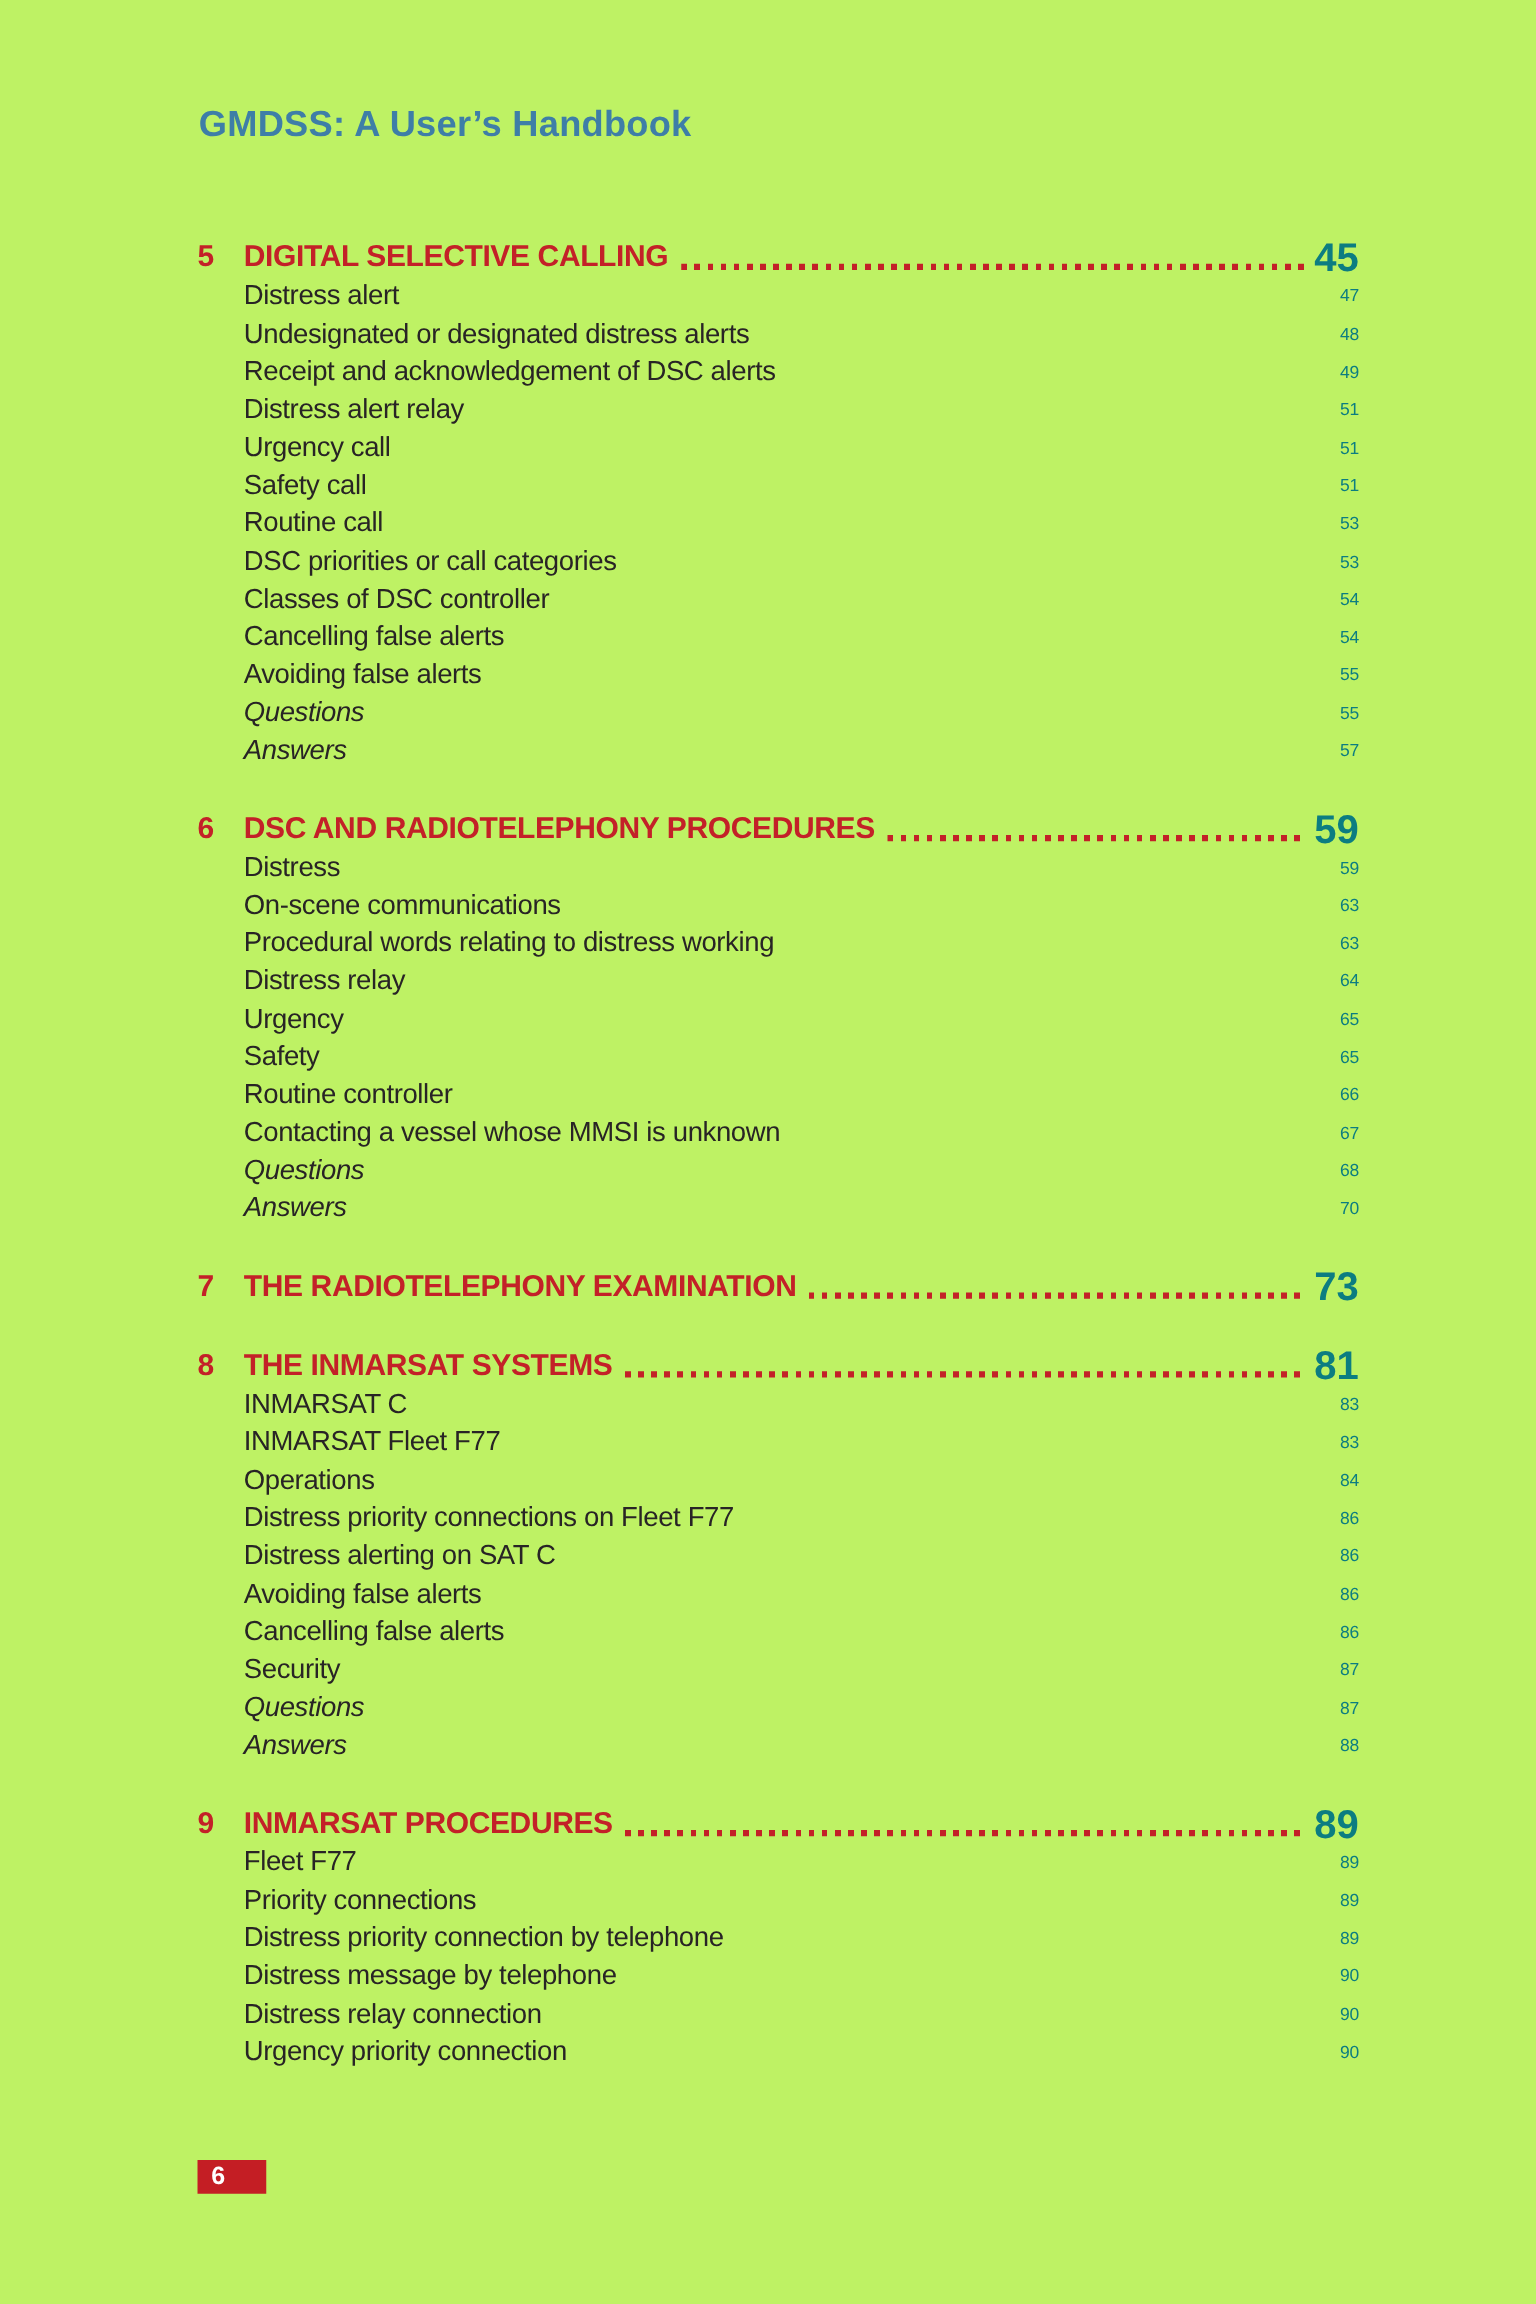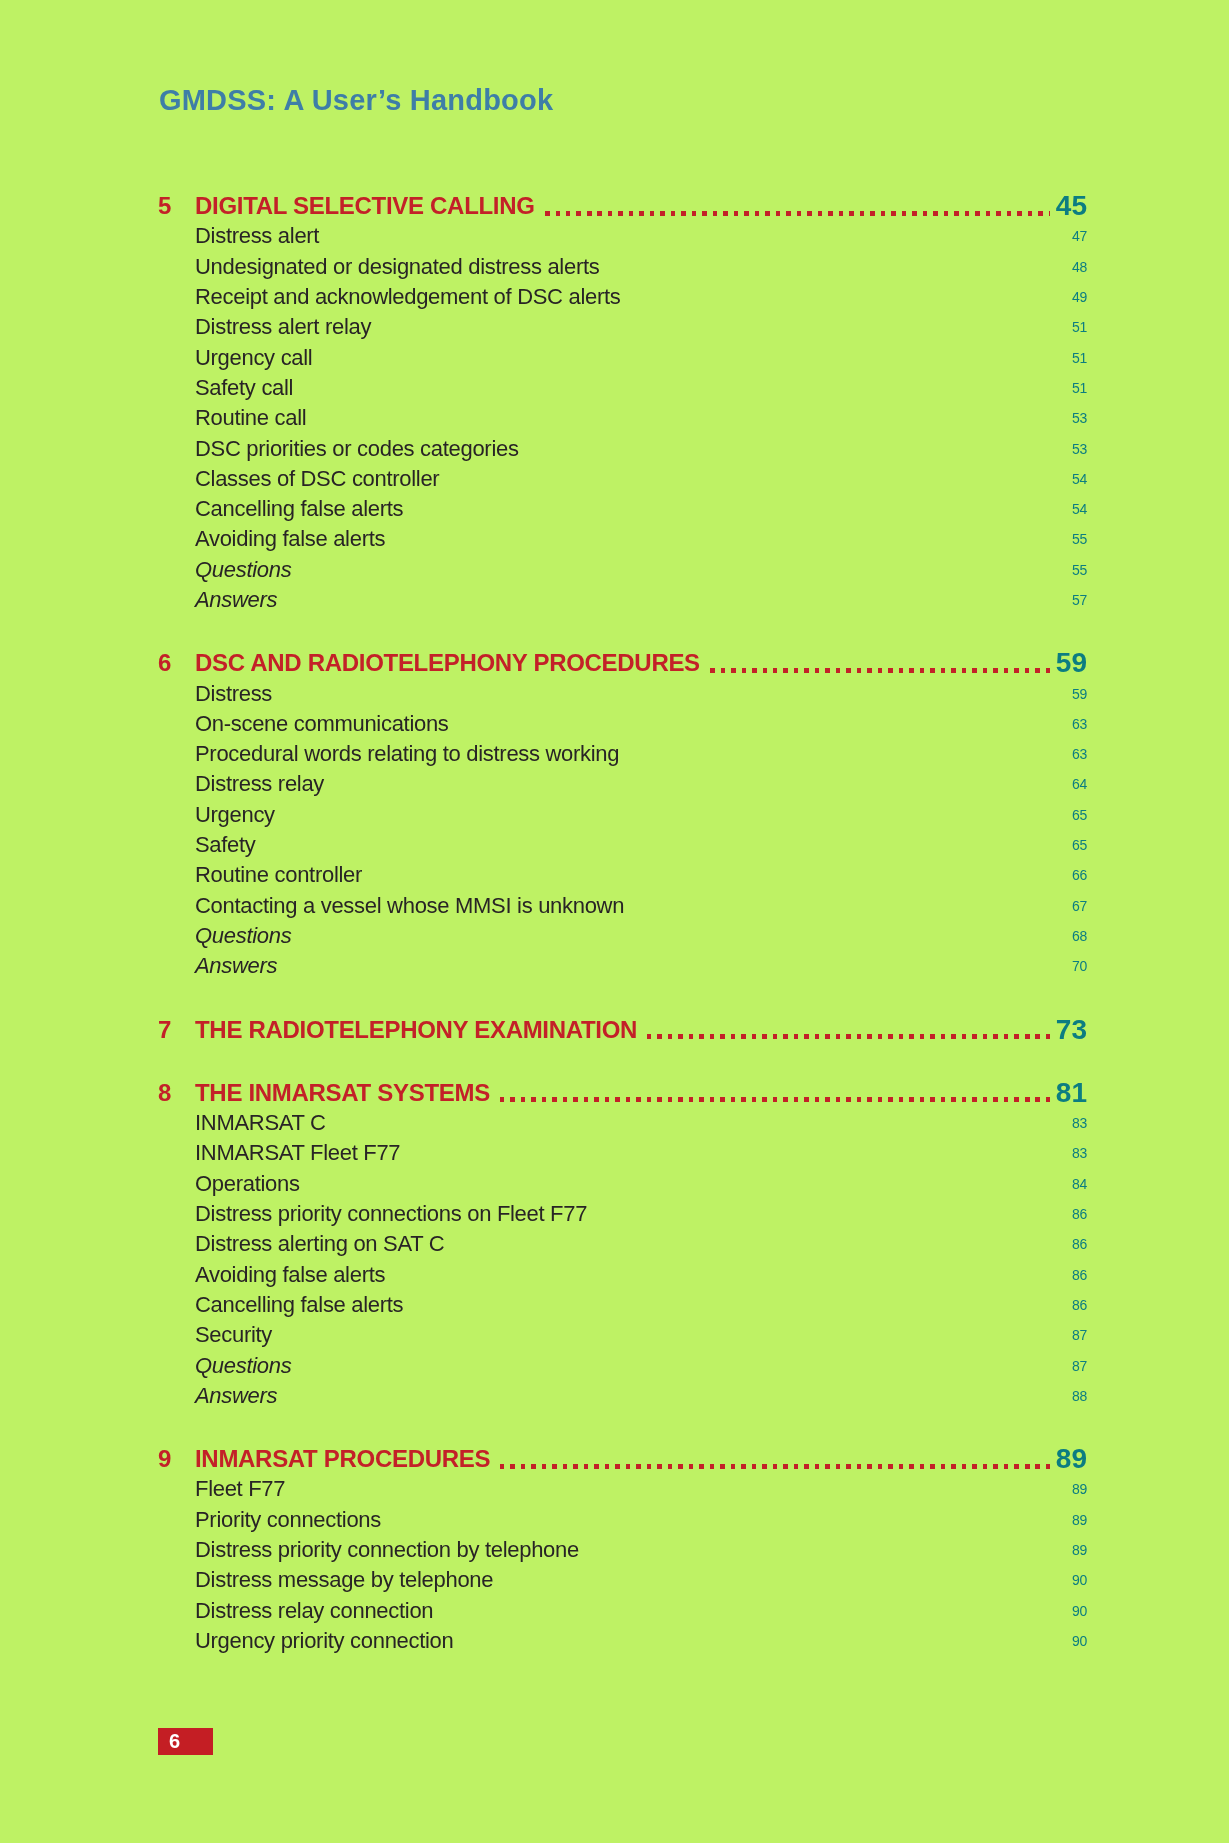--- a/index.html
+++ b/index.html
@@ -22,21 +22,21 @@
   .line.heading{
     color:#c32128;font-weight:bold;font-size:24px;letter-spacing:-0.3px;
   }
   .chnum{width:37px;flex:0 0 auto;}
   .chtitle{flex:0 0 auto;}
   .leader{
     flex:1 1 auto;height:5px;margin:0 6px 0 10px;
     transform:translateY(7px);
     background:repeating-linear-gradient(to right,#c32128 0 4.5px,transparent 4.5px 10.5px);
   }
-  .chpage{flex:0 0 auto;color:#0c7d81;font-weight:bold;font-size:28px;letter-spacing:0;}
+  .chpage{flex:0 0 auto;color:#0c7d81;font-weight:bold;font-size:32px;letter-spacing:0;}
   .line.entry{
     color:#282425;font-size:22px;letter-spacing:-0.3px;padding-left:37px;
   }
   .line.entry .elabel{flex:0 0 auto;}
   .line.entry .spacer{flex:1 1 auto;}
   .line.entry .epage{flex:0 0 auto;color:#0c7d81;font-size:14px;font-style:normal;}
   .line.entry.italic .elabel{font-style:italic;}
   .pagenum-badge{
     position:absolute;left:158px;top:1728px;width:55px;height:27px;
     background:#c41e24;color:#ffffff;font-size:20px;font-weight:bold;
@@ -86,21 +86,21 @@
           <span class="elabel">Safety call</span>
           <span class="spacer"></span>
           <span class="epage">51</span>
         </div>
         <div class="line entry">
           <span class="elabel">Routine call</span>
           <span class="spacer"></span>
           <span class="epage">53</span>
         </div>
         <div class="line entry">
-          <span class="elabel">DSC priorities or codes categories</span>
+          <span class="elabel">DSC priorities or call categories</span>
           <span class="spacer"></span>
           <span class="epage">53</span>
         </div>
         <div class="line entry">
           <span class="elabel">Classes of DSC controller</span>
           <span class="spacer"></span>
           <span class="epage">54</span>
         </div>
         <div class="line entry">
           <span class="elabel">Cancelling false alerts</span>

